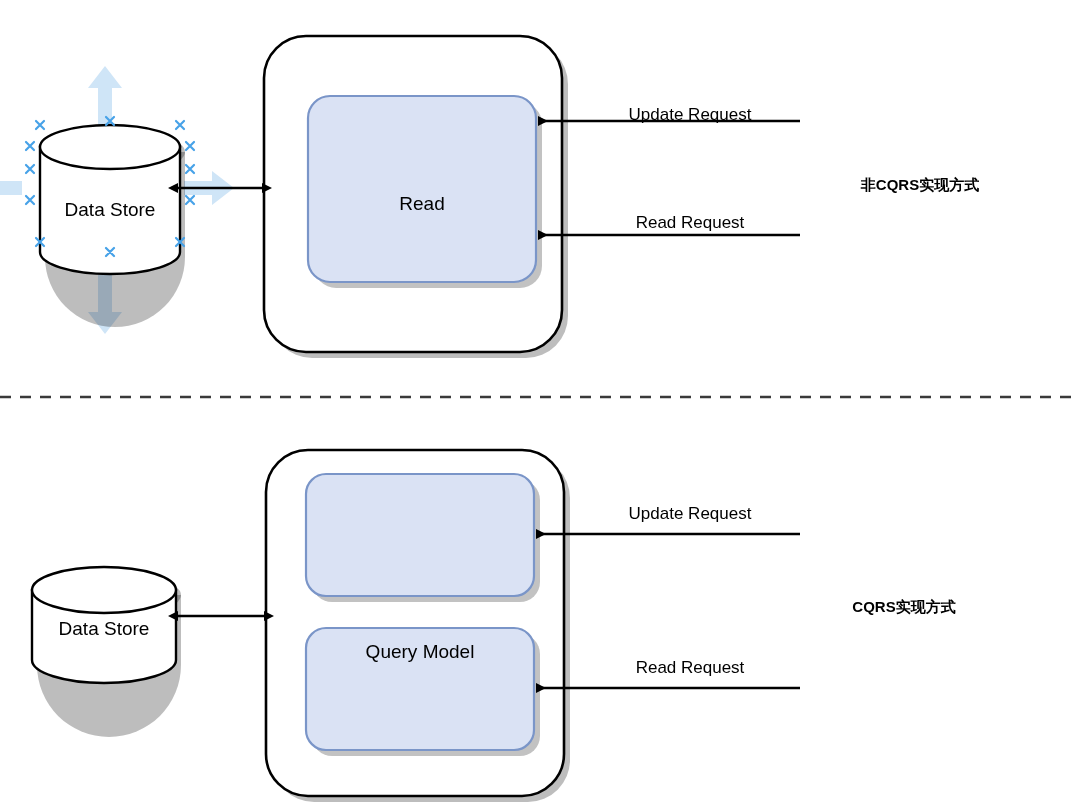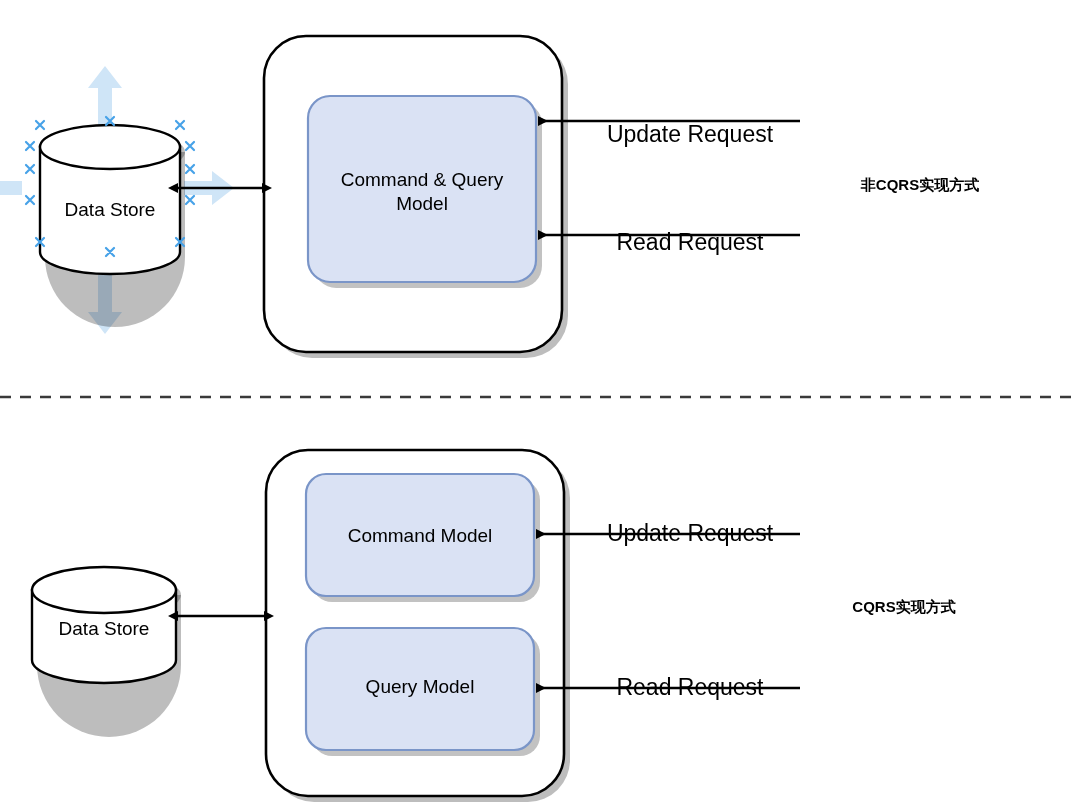--- a/index.html
+++ b/index.html
@@ -30,22 +30,21 @@
     color: #000000;
     text-align: center;
     line-height: 1.25;
     white-space: pre;
     pointer-events: none;
   }
   .lbl-shape {
     font-size: 19px;
   }
   .lbl-edge {
-    font-size: 23px;
-    margin-top: 16px;
+    font-size: 17px;
   }
   .lbl-section {
     font-size: 15px;
     font-weight: bold;
   }
 </style>
 </head>
 <body>
 
 <div id="canvas">
@@ -156,31 +155,29 @@
     <rect x="306" y="628" width="228" height="122" rx="20" ry="20" fill="#dae2f4" stroke="#7a95c8" stroke-width="2.2"></rect>
 
     <line x1="178" y1="616" x2="264" y2="616" stroke="#000000" stroke-width="2.4" marker-start="url(#arrL)" marker-end="url(#arrR)"></line>
 
     <line x1="800" y1="534" x2="536" y2="534" stroke="#000000" stroke-width="2.4" marker-end="url(#arrLs)"></line>
     <line x1="800" y1="688" x2="536" y2="688" stroke="#000000" stroke-width="2.4" marker-end="url(#arrLs)"></line>
   </svg>
 
   <div class="txt lbl-shape" style="left:30px; top:198px; width:160px;">Data Store</div>
 
-  <div class="txt lbl-shape" style="left:312px; top:168px; width:220px;">Command &amp; Query</div>
-  <div class="txt lbl-shape" style="left:312px; top:192px; width:220px;">Model</div>
+  <div class="txt lbl-shape" style="left:312px; top:192px; width:220px;">Read</div>
 
   <div class="txt lbl-edge" style="left:580px; top:104px; width:220px;">Update Request</div>
   <div class="txt lbl-edge" style="left:580px; top:212px; width:220px;">Read Request</div>
 
   <div class="txt lbl-section" style="left:790px; top:176px; width:260px;">非CQRS实现方式</div>
 
   <div class="txt lbl-shape" style="left:24px; top:617px; width:160px;">Data Store</div>
 
-  <div class="txt lbl-shape" style="left:310px; top:524px; width:220px;">Command Model</div>
-  <div class="txt lbl-shape" style="left:310px; top:675px; width:220px;">Query Model</div>
+  <div class="txt lbl-shape" style="left:310px; top:640px; width:220px;">Query Model</div>
 
   <div class="txt lbl-edge" style="left:580px; top:503px; width:220px;">Update Request</div>
   <div class="txt lbl-edge" style="left:580px; top:657px; width:220px;">Read Request</div>
 
   <div class="txt lbl-section" style="left:774px; top:598px; width:260px;">CQRS实现方式</div>
 
 </div>
 
 </body></html>

